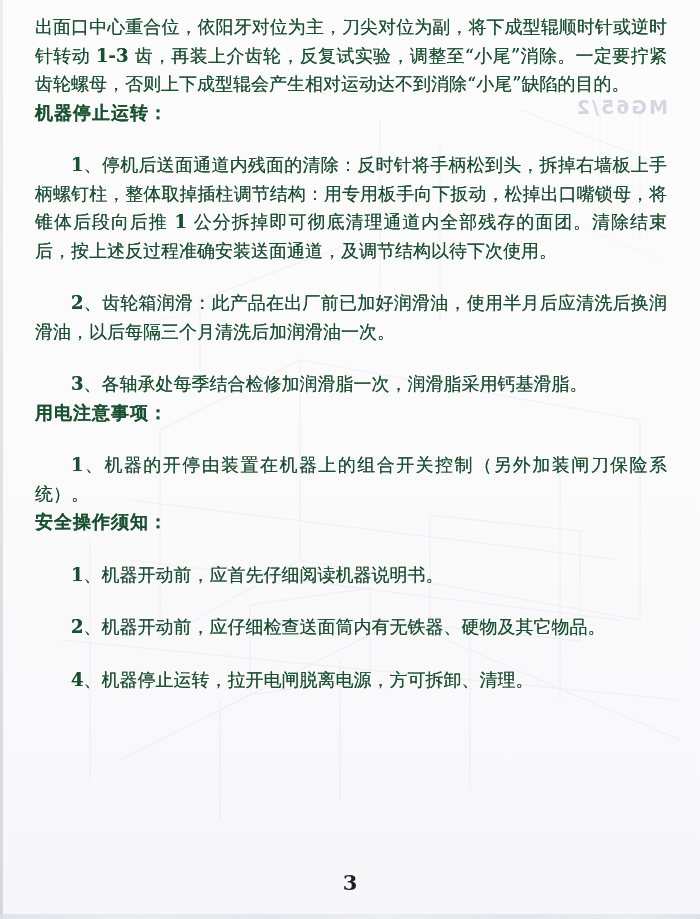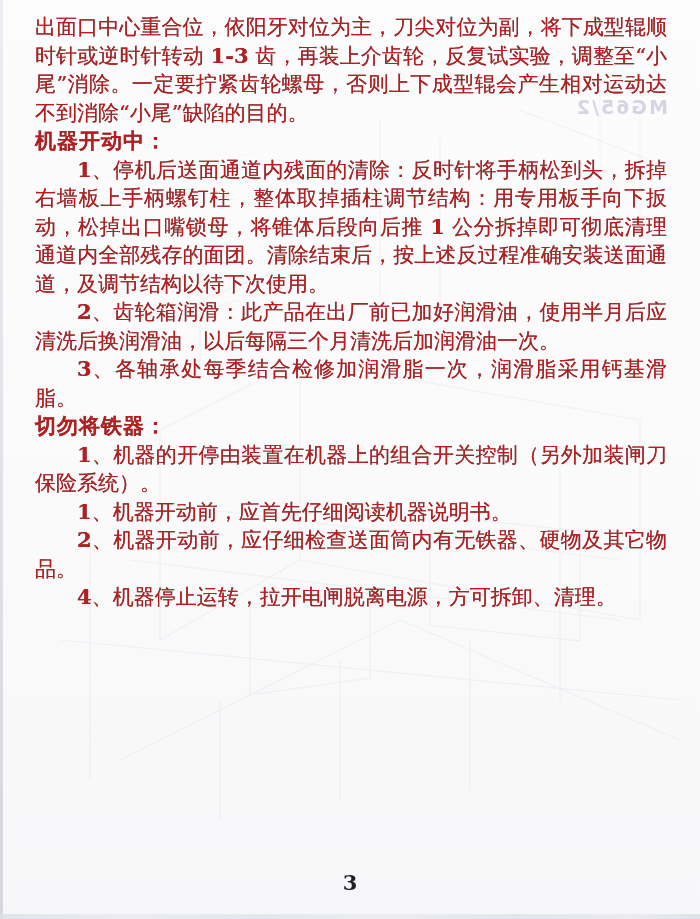--- a/index.html
+++ b/index.html
@@ -29,32 +29,32 @@
     font-weight:bold;font-size:19px;letter-spacing:2px;
     color:rgba(128,118,168,0.30);
     filter:blur(0.7px);
     pointer-events:none;
   }
   .ghost-svg{position:absolute;left:0;top:0;pointer-events:none;}
   
   .doc{
     position:absolute;left:0;top:0;width:700px;
     padding:13px 33px 0 35px;box-sizing:border-box;
-    font-size:21px;line-height:28.5px;
-    color:#b91c1c;
+    font-size:18px;line-height:28.5px;
+    color:#14532d;
     text-align:justify;
     text-shadow:0 0 0.5px rgba(44,44,56,0.75);
   }
   .blk{margin:0;}
   .blk-heading{
     font-family:"DejaVu Sans","Liberation Sans",sans-serif;
     font-weight:bold;letter-spacing:1px;
     text-align:left;
   }
-  .blk-item{text-indent:2em;}
+  .blk-item{text-indent:2em;margin-top:24px;}
   .doc b{font-weight:bold;}
   .page-number{
     position:absolute;left:0;bottom:24px;width:700px;
     text-align:center;
     font-family:"DejaVu Serif","Liberation Serif",serif;
     font-weight:bold;font-size:21px;color:#1e1e24;
   }
 </style>
 </head>
 <body>
@@ -79,26 +79,27 @@
   <g stroke="#9a92c0" stroke-width="1" fill="none" opacity="0.07">
     <path d="M100 200 L260 150 M520 200 L660 260 M80 340 L240 300"></path>
     <path d="M600 80 L600 200 M640 100 L640 240"></path>
   </g>
 </svg>
 
 <div class="ghost-text">MG65/2</div>
 
 <div class="doc">
   <p class="blk blk-paragraph">出面口中心重合位，依阳牙对位为主，刀尖对位为副，将下成型辊顺时针或逆时针转动 <b>1-3</b> 齿，再装上介齿轮，反复试实验，调整至“小尾”消除。一定要拧紧齿轮螺母，否则上下成型辊会产生相对运动达不到消除“小尾”缺陷的目的。</p>
-  <p class="blk blk-heading">机器开动中：</p>
+  <p class="blk blk-heading">机器停止运转：</p>
   <p class="blk blk-item"><b>1</b>、停机后送面通道内残面的清除：反时针将手柄松到头，拆掉右墙板上手柄螺钉柱，整体取掉插柱调节结构：用专用板手向下扳动，松掉出口嘴锁母，将锥体后段向后推 <b>1</b> 公分拆掉即可彻底清理通道内全部残存的面团。清除结束后，按上述反过程准确安装送面通道，及调节结构以待下次使用。</p>
   <p class="blk blk-item"><b>2</b>、齿轮箱润滑：此产品在出厂前已加好润滑油，使用半月后应清洗后换润滑油，以后每隔三个月清洗后加润滑油一次。</p>
   <p class="blk blk-item"><b>3</b>、各轴承处每季结合检修加润滑脂一次，润滑脂采用钙基滑脂。</p>
-  <p class="blk blk-heading">切勿将铁器：</p>
+  <p class="blk blk-heading">用电注意事项：</p>
   <p class="blk blk-item"><b>1</b>、机器的开停由装置在机器上的组合开关控制（另外加装闸刀保险系统）。</p>
+  <p class="blk blk-heading">安全操作须知：</p>
   <p class="blk blk-item"><b>1</b>、机器开动前，应首先仔细阅读机器说明书。</p>
   <p class="blk blk-item"><b>2</b>、机器开动前，应仔细检查送面筒内有无铁器、硬物及其它物品。</p>
   <p class="blk blk-item"><b>4</b>、机器停止运转，拉开电闸脱离电源，方可拆卸、清理。</p>
 </div>
 
 <div class="page-number">3</div>
 
 <div class="left-edge"></div>
 <div class="edge-strip"></div>
 

